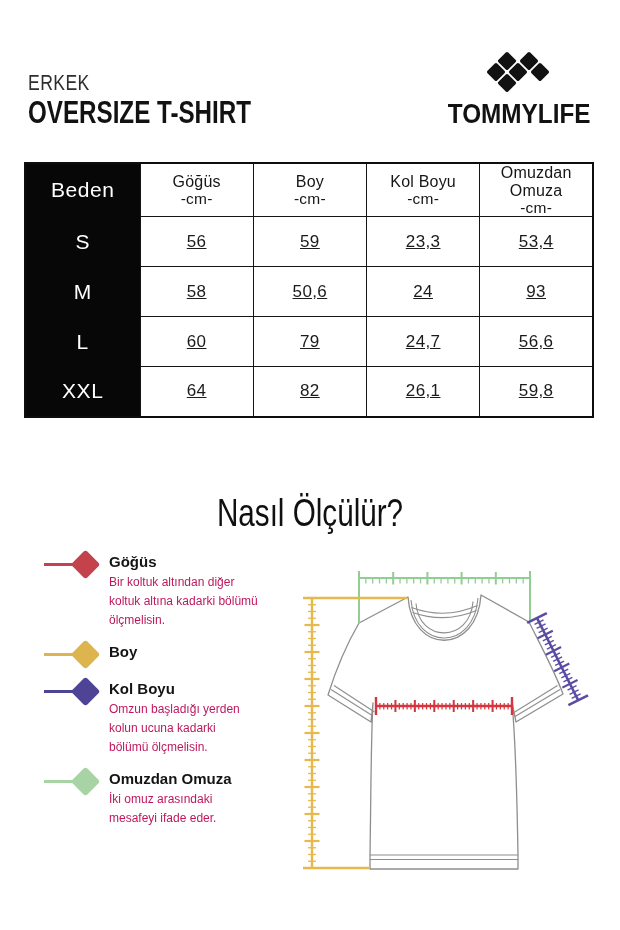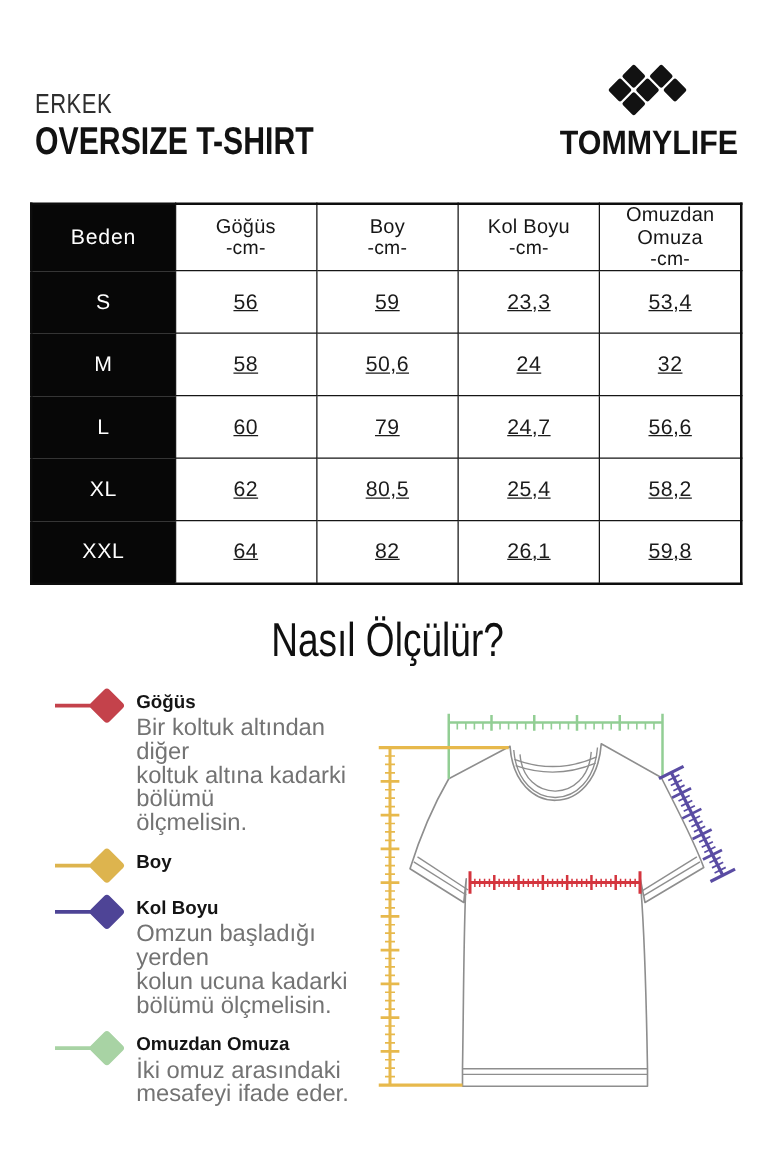--- a/index.html
+++ b/index.html
@@ -28,38 +28,38 @@
     border-collapse:collapse; table-layout:fixed; border:2.5px solid #0d0d0d;
   }
   table.size-table col.c0 { width:115px; }
   table.size-table th, table.size-table td {
     border:1.2px solid #151515; text-align:center; vertical-align:middle; padding:0;
   }
   table.size-table thead tr { height:48px; }
   table.size-table tbody tr { height:50px; }
   .size-col {
     background:#070707; color:#ffffff; border:none !important;
-    font-size:17px; font-weight:500; letter-spacing:.6px;
+    font-size:21px; font-weight:500; letter-spacing:.6px;
   }
   .measure-head { font-size:16px; font-weight:500; color:#161616; line-height:1.1; letter-spacing:.2px; }
   .measure-head .unit { font-size:15.5px; }
   td.val { font-size:17px; color:#1b1b1b; letter-spacing:.4px; background:#fff;text-decoration:underline; }
   
   .how-title {
     position:absolute; top:492px; left:0; width:620px; text-align:center;
     font-size:38px; font-weight:500; color:#101010; transform:scaleX(.78);
   }
   .legend { position:absolute; left:44px; top:553px; display:flex; flex-direction:column; gap:13px; width:254px; }
   .legend-item { display:flex; gap:9px; }
   .marker { position:relative; width:56px; height:24px; flex:none; }
   .marker .line { position:absolute; left:0; top:10px; width:38px; height:3px; }
   .marker .diamond { position:absolute; left:31px; top:1px; width:21px; height:21px; transform:rotate(45deg); border-radius:3px; }
   .legend-text { width:205px; }
   .legend-text .name { font-size:15px; font-weight:700; color:#141414; margin:0 0 3px 0; }
-  .legend-text .desc { font-size:19px; line-height:19px; color:#737373; }
+  .legend-text .desc { font-size:12px; line-height:19px; color:#be185d; }
   .diagram { position:absolute; left:295px; top:555px; }
 </style>
 </head>
 <body>
 
 <div class="page">
 
   <div class="cat">ERKEK</div>
   <div class="prod">OVERSIZE T-SHIRT</div>
 
@@ -112,35 +112,28 @@
           <td class="val">56</td>
           <td class="val">59</td>
           <td class="val">23,3</td>
           <td class="val">53,4</td>
         </tr>
         <tr>
           <th class="size-col">M</th>
           <td class="val">58</td>
           <td class="val">50,6</td>
           <td class="val">24</td>
-          <td class="val">32</td>
+          <td class="val">93</td>
         </tr>
         <tr>
           <th class="size-col">L</th>
           <td class="val">60</td>
           <td class="val">79</td>
           <td class="val">24,7</td>
           <td class="val">56,6</td>
-        </tr>
-        <tr>
-          <th class="size-col">XL</th>
-          <td class="val">62</td>
-          <td class="val">80,5</td>
-          <td class="val">25,4</td>
-          <td class="val">58,2</td>
         </tr>
         <tr>
           <th class="size-col">XXL</th>
           <td class="val">64</td>
           <td class="val">82</td>
           <td class="val">26,1</td>
           <td class="val">59,8</td>
         </tr>
       </tbody>
   </table>

